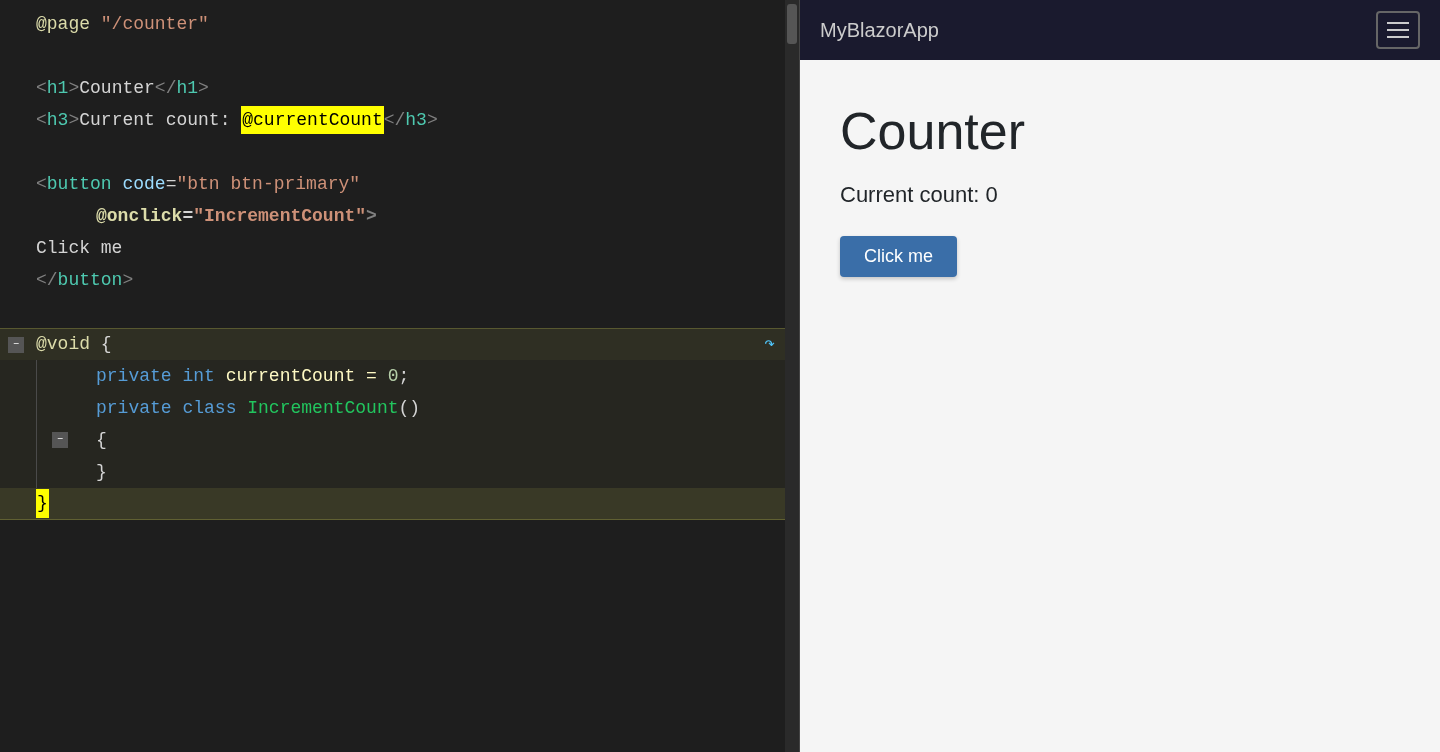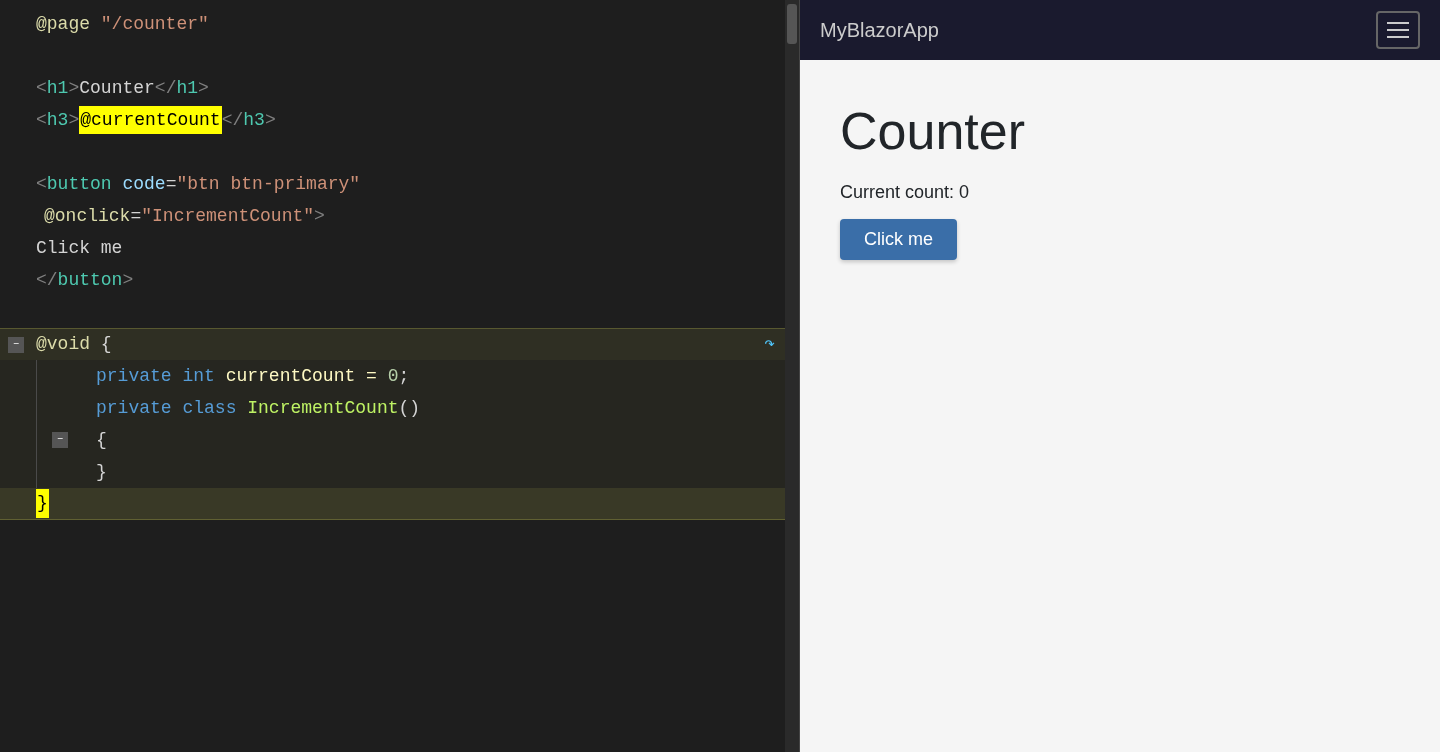--- a/index.html
+++ b/index.html
@@ -132,23 +132,23 @@
 
     .counter-title {
       font-size: 52px;
       font-weight: 300;
       color: #212529;
       margin-bottom: 20px;
       line-height: 1.2;
     }
 
     .counter-value {
-      font-size: 18px;
+      font-size: 22px;
       color: #212529;
-      margin-bottom: 16px;
+      margin-bottom: 28px;
     }
 
     .btn-primary {
       background-color: #3a6ea8;
       color: #fff;
       border: none;
       padding: 10px 24px;
       font-size: 18px;
       border-radius: 4px;
       cursor: pointer;
@@ -181,30 +181,30 @@
       <span style="color:#dcdcaa;">@page </span><span style="color:#ce9178;">"/counter"</span>
     </div>
 
     <div class="code-line">&nbsp;</div>
 
     <div class="code-line">
       <span style="color:#808080;">&lt;</span><span style="color:#4ec9b0;">h1</span><span style="color:#808080;">&gt;</span><span style="color:#d4d4d4;">Counter</span><span style="color:#808080;">&lt;/</span><span style="color:#4ec9b0;">h1</span><span style="color:#808080;">&gt;</span>
     </div>
 
     <div class="code-line">
-      <span style="color:#808080;">&lt;</span><span style="color:#4ec9b0;">h3</span><span style="color:#808080;">&gt;</span><span class="hl-yellow">@currentCount</span><span style="color:#808080;">&lt;/</span><span style="color:#4ec9b0;">h3</span><span style="color:#808080;">&gt;</span>
+      <span style="color:#808080;">&lt;</span><span style="color:#4ec9b0;">h3</span><span style="color:#808080;">&gt;</span><span style="color:#d4d4d4;">Current count: </span><span class="hl-yellow">@currentCount</span><span style="color:#808080;">&lt;/</span><span style="color:#4ec9b0;">h3</span><span style="color:#808080;">&gt;</span>
     </div>
 
     <div class="code-line">&nbsp;</div>
 
     <div class="code-line">
       <span style="color:#808080;">&lt;</span><span style="color:#4ec9b0;">button</span><span style="color:#d4d4d4;"> </span><span style="color:#9cdcfe;">code</span><span style="color:#d4d4d4;">=</span><span style="color:#ce9178;">"btn btn-primary"</span>
     </div>
 
-    <div class="code-line" style="padding-left: 44px;">
+    <div class="code-line" style="padding-left: 96px; font-weight: bold;">
       <span style="color:#dcdcaa;">@onclick</span><span style="color:#d4d4d4;">=</span><span style="color:#ce9178;">"IncrementCount"</span><span style="color:#808080;">&gt;</span>
     </div>
 
     <div class="code-line">
       <span style="color:#d4d4d4;">Click me</span>
     </div>
 
     <div class="code-line">
       <span style="color:#808080;">&lt;/</span><span style="color:#4ec9b0;">button</span><span style="color:#808080;">&gt;</span>
     </div>
@@ -217,21 +217,21 @@
       <span class="arrow-indicator" style="position:absolute;right:24px;color:#4fc3f7;font-size:18px;">↷</span>
     </div>
 
     <div class="code-line" style="padding-left: 96px; background-color: rgba(255,255,100,0.04);">
       <div style="position:absolute;left:36px;top:0;bottom:0;width:1px;background:#4a4a4a;"></div>
       <span style="color:#569cd6;">private</span><span style="color:#d4d4d4;"> </span><span style="color:#569cd6;">int</span><span style="color:#fef9c3;"> currentCount = </span><span style="color:#b5cea8;">0</span><span style="color:#d4d4d4;">;</span>
     </div>
 
     <div class="code-line" style="padding-left: 96px; background-color: rgba(255,255,100,0.04);">
       <div style="position:absolute;left:36px;top:0;bottom:0;width:1px;background:#4a4a4a;"></div>
-      <span style="color:#569cd6;">private</span><span style="color:#d4d4d4;"> </span><span style="color:#569cd6;">class</span><span style="color:#d4d4d4;"> </span><span style="color:#bef264;">IncrementCount</span><span style="color:#d4d4d4;">()</span>
+      <span style="color:#569cd6;">private</span><span style="color:#d4d4d4;"> </span><span style="color:#569cd6;">class</span><span style="color:#d4d4d4;"> </span><span style="color:#22c55e;">IncrementCount</span><span style="color:#d4d4d4;">()</span>
     </div>
 
     <div class="code-line" style="padding-left: 96px; background-color: rgba(255,255,100,0.04);">
       <div style="position:absolute;left:36px;top:0;bottom:0;width:1px;background:#4a4a4a;"></div>
       <div class="collapse-icon" style="left:52px;">−</div>
       <span style="color:#d4d4d4;">{</span>
     </div>
 
 
     <div class="code-line" style="padding-left: 96px; background-color: rgba(255,255,100,0.04);">

